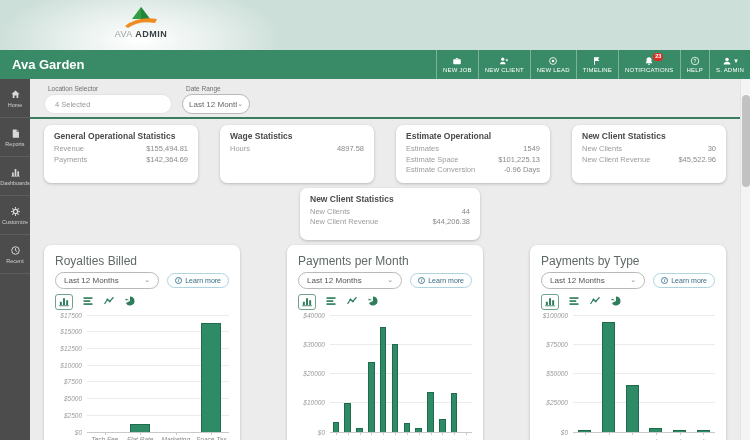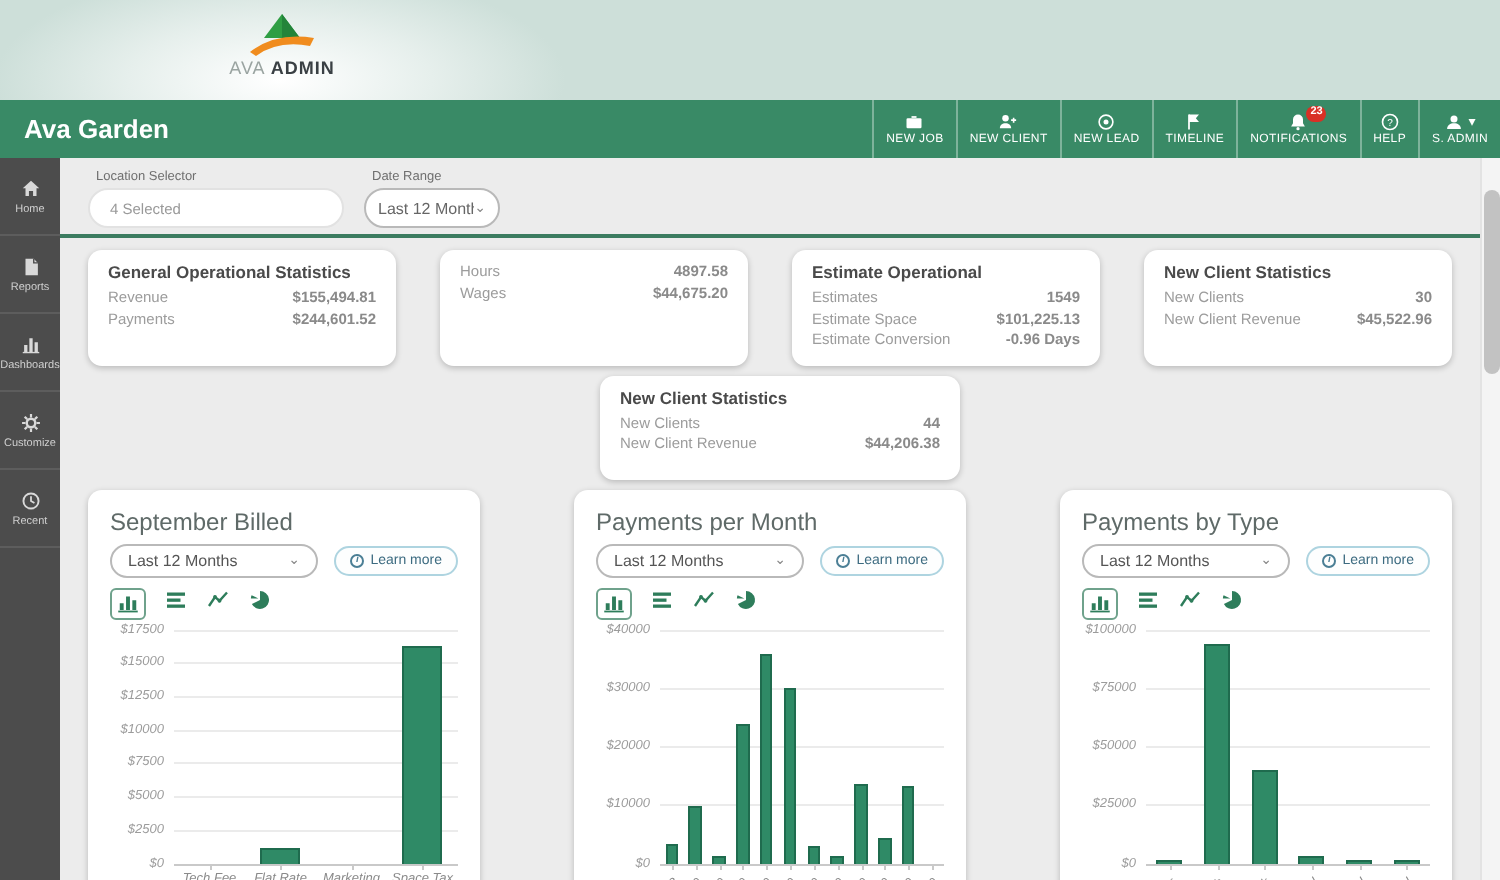--- a/index.html
+++ b/index.html
@@ -40,21 +40,21 @@
   .pill-input { width:128px; height:20px; background:#fff; border:1px solid #e2e2e2; border-radius:10px; font-size:7.5px; color:#999; padding:0 10px; font-family:"Liberation Sans",sans-serif; }
   .pill-select { width:68px; height:20px; background:#fff; border:1px solid #b9b9b9; border-radius:10px; display:flex; align-items:center; justify-content:space-between; padding:0 6px; font-size:8px; color:#666; cursor:pointer; overflow:hidden; white-space:nowrap; }
   .pill-select .val { overflow:hidden; white-space:nowrap; }
 
   
   .stats-row { display:flex; gap:22px; padding:6px 24px 0 14px; }
   .stat-card { flex:1; background:#fff; border-radius:7px; box-shadow:0 1px 3px rgba(0,0,0,.22); padding:6px 10px 7px; min-height:52px; }
   .stat-title { font-size:8.5px; font-weight:700; color:#4a4a4a; margin-bottom:3px; }
   .stat-row { display:flex; justify-content:space-between; line-height:10.5px; }
   .stat-lb { font-size:7.5px; color:#9c9c9c; }
-  .stat-val { font-size:7.5px; color:#8a8a8a;font-weight:bold; }
+  .stat-val { font-size:7.5px; color:#8a8a8a; }
   .center-row { display:flex; justify-content:center; margin-top:5px; }
   .center-row .stat-card { flex:0 0 180px; }
 
   
   .charts-row { display:flex; justify-content:space-between; padding:5px 24px 0 14px; }
   .chart-card { width:196px; background:#fff; border-radius:7px; box-shadow:0 1px 3px rgba(0,0,0,.22); padding:9px 11px; height:250px; }
   .chart-title { font-size:12px; color:#5f6a68; }
   .chart-controls { display:flex; justify-content:space-between; align-items:center; margin-top:4px; }
   .range-select { width:104px; height:17px; border:1px solid #b9b9b9; border-radius:9px; display:flex; align-items:center; justify-content:space-between; padding:0 8px; font-size:8px; color:#555; cursor:pointer; }
   .range-select .caret { color:#888; font-size:7px; }
@@ -236,31 +236,28 @@
 
     <div class="stats-row">
       <div class="stat-card">
         <div class="stat-title">General Operational Statistics</div>
         <div class="stat-row">
             <span class="stat-lb">Revenue</span>
             <span class="stat-val">$155,494.81</span>
           </div>
         <div class="stat-row">
             <span class="stat-lb">Payments</span>
-            <span class="stat-val">$244,601.52</span>
+            <span class="stat-val">$142,364.69</span>
           </div>
       </div>
       <div class="stat-card">
+        <div class="stat-title">Wage Statistics</div>
         <div class="stat-row">
             <span class="stat-lb">Hours</span>
             <span class="stat-val">4897.58</span>
-          </div>
-        <div class="stat-row">
-            <span class="stat-lb">Wages</span>
-            <span class="stat-val">$44,675.20</span>
           </div>
       </div>
       <div class="stat-card">
         <div class="stat-title">Estimate Operational</div>
         <div class="stat-row">
             <span class="stat-lb">Estimates</span>
             <span class="stat-val">1549</span>
           </div>
         <div class="stat-row">
             <span class="stat-lb">Estimate Space</span>
@@ -294,21 +291,21 @@
         <div class="stat-row">
             <span class="stat-lb">New Client Revenue</span>
             <span class="stat-val">$44,206.38</span>
           </div>
       </div>
     </div>
 
     <div class="charts-row">
 
       <div class="chart-card">
-        <div class="chart-title">September Billed</div>
+        <div class="chart-title">Royalties Billed</div>
         <div class="chart-controls">
           <div class="range-select">
             <span>Last 12 Months</span>
             <span class="caret">⌄</span>
           </div>
           <div class="learn-more">
             <span class="info-ic">i</span>
             <span>Learn more</span>
           </div>
         </div>

